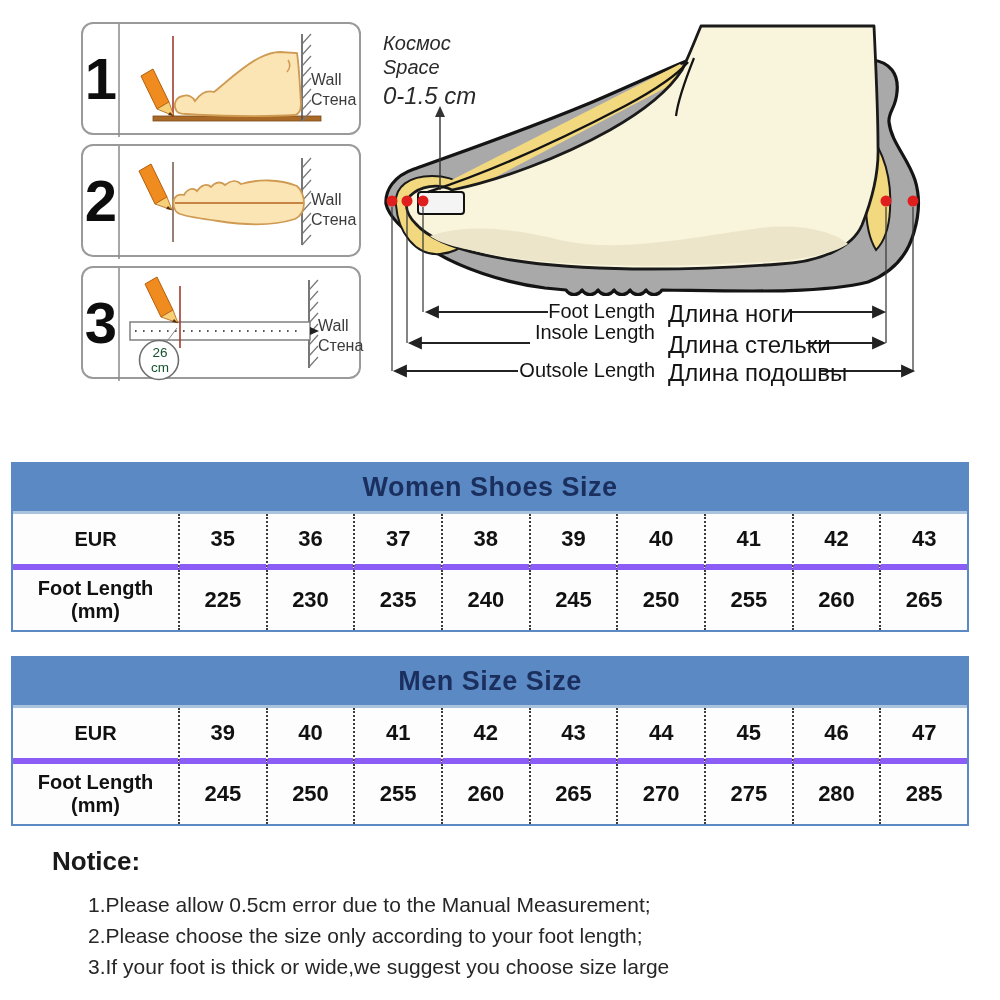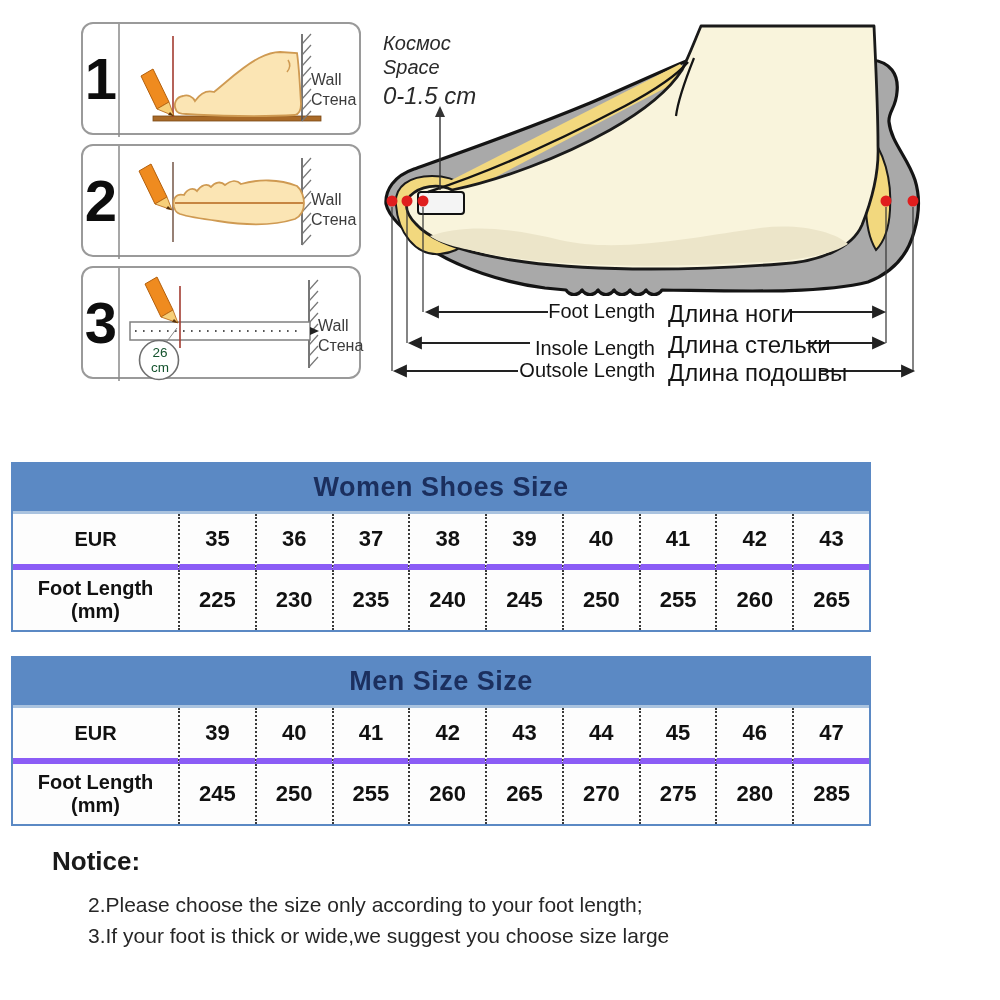--- a/index.html
+++ b/index.html
@@ -21,21 +21,21 @@
   .shoe-svg { position:absolute; left:380px; top:0; width:620px; height:400px; }
   .kosmos { position:absolute; left:383px; top:32px; color:#2a2a2a; line-height:1.18;font-style:italic; }
   .kosmos .k1, .kosmos .k2 { font-size:20px; }
   .kosmos .k3 { font-size:24px; margin-top:3px; }
   .dim-en { position:absolute; left:420px; width:235px; text-align:right;
             font-size:20px; color:#141414; }
   .dim-ru { position:absolute; left:668px; width:220px; text-align:left;
             font-size:24px; color:#141414; }
 
   
-  .size-table { position:absolute; left:11px; width:860px;
+  .size-table { position:absolute; left:11px; width:958px;
                 border:2px solid #5b89c4; background:#0c4a6e; }
   .t-header { height:50px; background:#5b89c4; border-bottom:3px solid #aac3df;
               display:flex; align-items:center; justify-content:center;
               font-size:27px; font-weight:bold; color:#1b2f5e; letter-spacing:0.5px; }
   .t-grid { display:grid; grid-template-columns:165px repeat(9,1fr); }
   .cell { display:flex; align-items:center; justify-content:center;
           font-weight:bold; color:#111; background:#fdfdfd; }
   .cell.v { border-left:2px dotted #3a3a3a; font-size:22px; }
   .cell.lab { font-size:20px; text-align:center; flex-direction:column; line-height:1.15; }
   .r1 { height:56px; border-bottom:6px solid #8b5cf6; }
@@ -247,21 +247,21 @@
   </svg>
 
   <div class="kosmos">
     <div class="k1">Космос</div>
     <div class="k2">Space</div>
     <div class="k3">0-1.5 cm</div>
   </div>
 
   <div class="dim-en" style="top:300px;">Foot Length</div>
   <div class="dim-ru" style="top:300px;">Длина ноги</div>
-  <div class="dim-en" style="top:337px;">Insole Length</div>
+  <div class="dim-en" style="top:321px;">Insole Length</div>
   <div class="dim-ru" style="top:331px;">Длина стельки</div>
   <div class="dim-en" style="top:359px;">Outsole Length</div>
   <div class="dim-ru" style="top:359px;">Длина подошвы</div>
 
   <div class="size-table" style="top:462px;">
     <div class="t-header">Women Shoes Size</div>
     <div class="t-grid">
       <div class="cell lab r1">EUR</div>
       <div class="cell v r1">35</div>
       <div class="cell v r1">36</div>
@@ -312,17 +312,18 @@
       <div class="cell v r2">265</div>
       <div class="cell v r2">270</div>
       <div class="cell v r2">275</div>
       <div class="cell v r2">280</div>
       <div class="cell v r2">285</div>
     </div>
   </div>
 
   <div class="notice">
     <div class="notice-title">Notice:</div>
+    <div class="notice-item">1.Please allow 0.5cm error due to the Manual Measurement;</div>
     <div class="notice-item">2.Please choose the size only according to your foot length;</div>
     <div class="notice-item">3.If your foot is thick or wide,we suggest you choose size large</div>
   </div>
 
 </div>
 
 </body></html>

